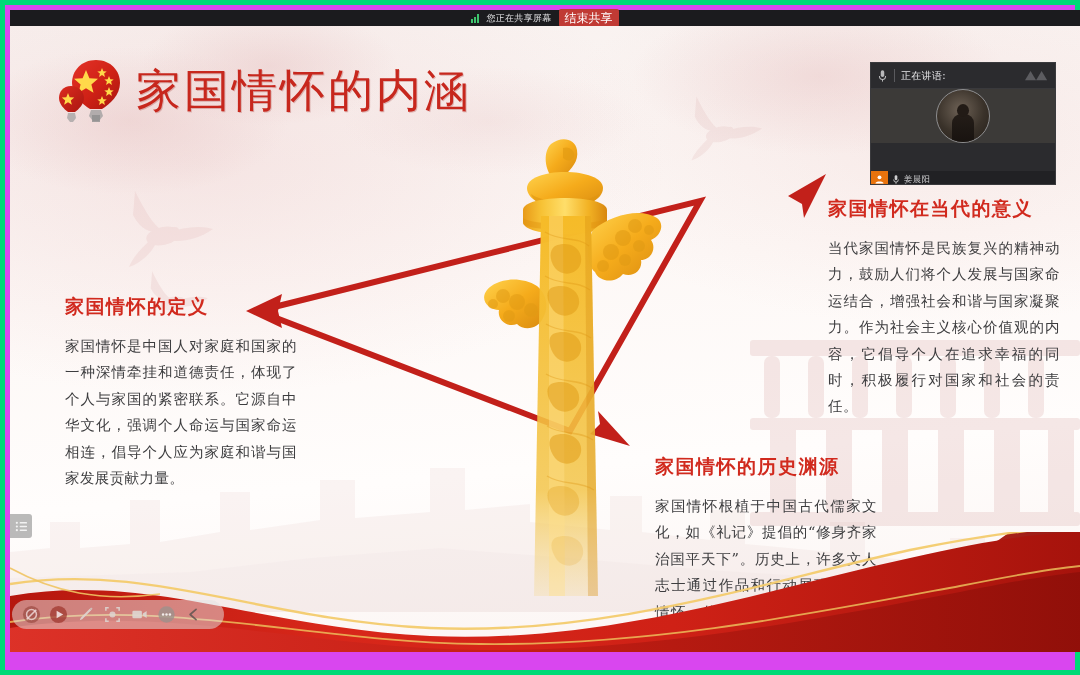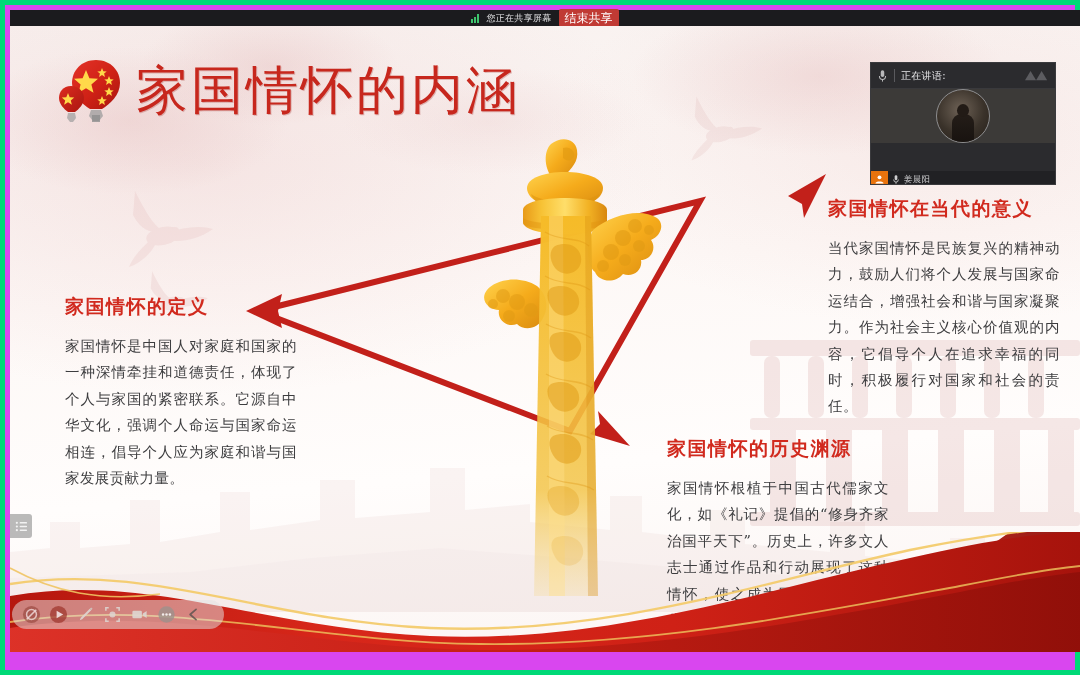--- a/index.html
+++ b/index.html
@@ -84,21 +84,21 @@
   }
 
   
   #title-wrap{
     position:absolute; left:48px; top:28px;
     display:flex; align-items:center; gap:14px;
   }
   #balloon-icon{ width:64px; height:72px; }
   #page-title{
     font-family:"DejaVu Serif","Liberation Serif",serif;
-    font-size:52px; color:#c7271d; letter-spacing:3px;
+    font-size:45px; color:#c7271d; letter-spacing:3px;
     text-shadow:1px 1px 0 rgba(150,20,14,.25);
     line-height:1;
     white-space:nowrap;
   }
 
   
   #huabiao{
     position:absolute; left:455px; top:110px; width:200px; height:460px;
     pointer-events:none;
   }
@@ -116,21 +116,21 @@
     color:#d12a1e; font-size:19px; font-weight:700;
     letter-spacing:1.5px; margin-bottom:13px; white-space:nowrap;
   }
   .blk p{
     font-family:"DejaVu Serif","Liberation Serif",serif;
     color:#3d3d3f; font-size:14.5px; line-height:1.82;
     letter-spacing:.4px; text-align:justify;
   }
   #blk-definition{ left:55px;  top:268px; width:232px; }
   #blk-modern{     left:818px; top:170px; width:232px; }
-  #blk-history{    left:645px; top:410px; width:222px;margin-left:12px; }
+  #blk-history{    left:645px; top:428px; width:222px; }
 
   
   #ribbon{
     position:absolute; left:0; bottom:0; width:100%; height:120px;
     pointer-events:none;
   }
 
   
   #toolbar{
     position:absolute; left:2px; bottom:23px;

